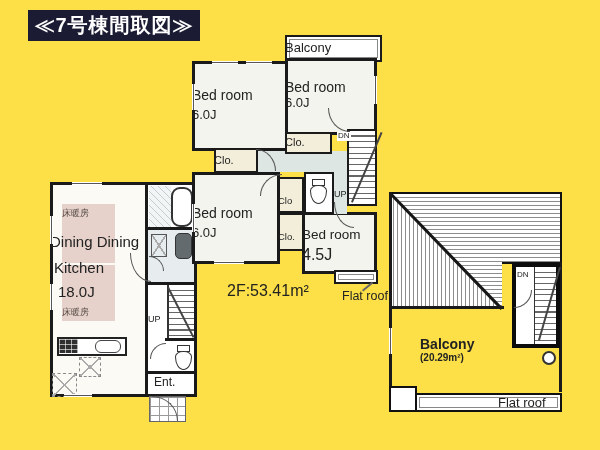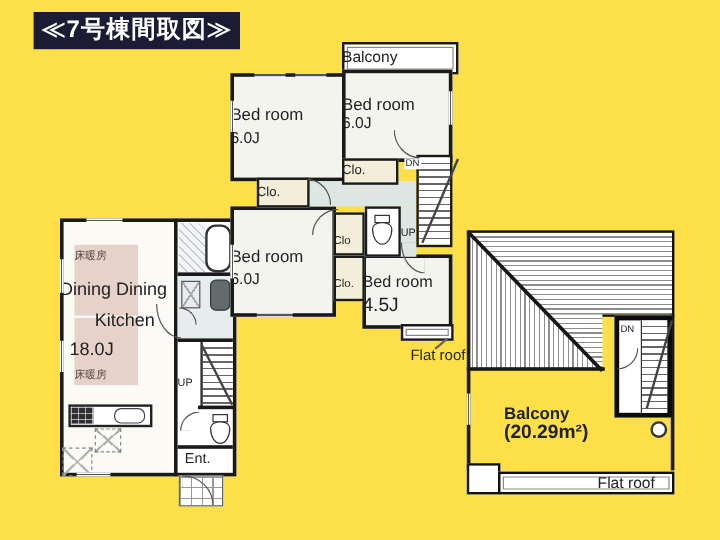--- a/index.html
+++ b/index.html
@@ -45,21 +45,21 @@
 
   <div class="wallbox" style="left:50px;top:182px;width:98px;height:215px;background:#fbfaf5;"></div>
   <div class="wallbox" style="left:145px;top:182px;width:52px;height:215px;background:#ffffff;"></div>
 
   <div class="abs fheat" style="left:62px;top:204px;width:53px;height:59px;"></div>
   <div class="t tc" style="left:62px;top:209px;width:53px;font-size:9px;color:#554a44;">床暖房</div>
   <div class="abs fheat" style="left:62px;top:265px;width:53px;height:56px;"></div>
   <div class="t tc" style="left:62px;top:308px;width:53px;font-size:9px;color:#554a44;">床暖房</div>
 
   <div class="t tc" style="left:50px;top:234px;width:98px;font-size:15px;">Dining Dining</div>
-  <div class="t tc" style="left:54px;top:260px;width:98px;font-size:15px;padding-left:25px;">Kitchen</div>
+  <div class="t tc" style="left:54px;top:260px;width:98px;font-size:15px;">Kitchen</div>
   <div class="t tc" style="left:58px;top:284px;width:98px;font-size:15px;">18.0J</div>
 
   <div class="abs" style="left:57px;top:337px;width:70px;height:19px;border:2px solid #222;background:#fff;"></div>
   <div class="abs" style="left:59px;top:339px;width:19px;height:14px;background:
        repeating-linear-gradient(90deg,rgba(255,255,255,.6) 0 1px,transparent 1px 6px),
        repeating-linear-gradient(180deg,rgba(255,255,255,.6) 0 1px,transparent 1px 5px),#2f2f2f;"></div>
   <div class="abs" style="left:95px;top:340px;width:26px;height:13px;border:1.5px solid #444;border-radius:6px;background:#fff;"></div>
   <div class="abs xbox" style="left:79px;top:357px;width:22px;height:20px;"></div>
   <div class="abs xbox" style="left:52px;top:373px;width:25px;height:24px;"></div>
 
@@ -148,39 +148,40 @@
   <div class="rline" style="left:362px;top:290px;width:13px;transform:rotate(-40deg);background:#666;"></div>
   <div class="t" style="left:342px;top:290px;font-size:12.5px;">Flat roof</div>
 
   <div class="winh" style="left:212px;top:61px;width:26px;"></div>
   <div class="winh" style="left:246px;top:61px;width:26px;"></div>
   <div class="winv" style="left:192px;top:84px;height:26px;"></div>
   <div class="winv" style="left:192px;top:204px;height:28px;"></div>
   <div class="winv" style="left:374px;top:76px;height:28px;"></div>
   <div class="winh" style="left:214px;top:261px;width:30px;"></div>
 
+  <div class="t" style="left:227px;top:282px;font-size:16px;">2F:53.41m²</div>
 
   <div class="abs hatch-h" style="left:390px;top:192px;width:172px;height:72px;border:2px solid #111;"></div>
   <div class="abs hatch-h" style="left:390px;top:262px;width:112px;height:46px;border-left:2px solid #111;border-bottom:2px solid #111;"></div>
 
   <div class="abs hatch-v" style="left:390px;top:192px;width:112px;height:116px;clip-path:polygon(0 0,100% 100%,0 100%);"></div>
   <div class="rline" style="left:391px;top:192px;width:161px;height:3px;background:#161616;transform:rotate(46deg);"></div>
   <div class="wseg" style="left:389px;top:192px;width:3px;height:200px;"></div>
   <div class="wseg" style="left:389px;top:306px;width:115px;height:3px;"></div>
   <div class="wseg" style="left:559px;top:262px;width:3px;height:130px;"></div>
 
   <div class="abs" style="left:512px;top:263px;width:48px;height:85px;background:#fff;border:4px solid #0c0c0c;"></div>
   <div class="abs steps" style="left:534px;top:267px;width:22px;height:77px;border-left:1.5px solid #333;"></div>
   <div class="rline" style="left:538px;top:340px;width:76px;transform:rotate(-74deg);"></div>
   <div class="t" style="left:517px;top:271px;font-size:8px;">DN</div>
   <div class="arc arc-br" style="left:514px;top:290px;width:18px;height:18px;"></div>
   <div class="abs" style="left:542px;top:351px;width:14px;height:14px;border:2px solid #333;border-radius:50%;background:#fff;"></div>
 
   <div class="t tc" style="left:420px;top:337px;width:110px;font-size:14px;font-weight:bold;">Balcony</div>
-  <div class="t tc" style="left:420px;top:352px;width:110px;font-size:16px;font-weight:bold;">(20.29m²)</div>
+  <div class="t tc" style="left:420px;top:352px;width:110px;font-size:10px;font-weight:bold;">(20.29m²)</div>
 
   <div class="abs" style="left:389px;top:386px;width:28px;height:26px;border:2.5px solid #111;background:#fff;"></div>
   <div class="abs dbl" style="left:415px;top:393px;width:147px;height:19px;border:2.5px solid #111;background:#fff;"></div>
   <div class="t" style="left:498px;top:396px;font-size:13px;">Flat roof</div>
 
   <div class="winv" style="left:389px;top:328px;height:26px;"></div>
 
 
 </div>
 

